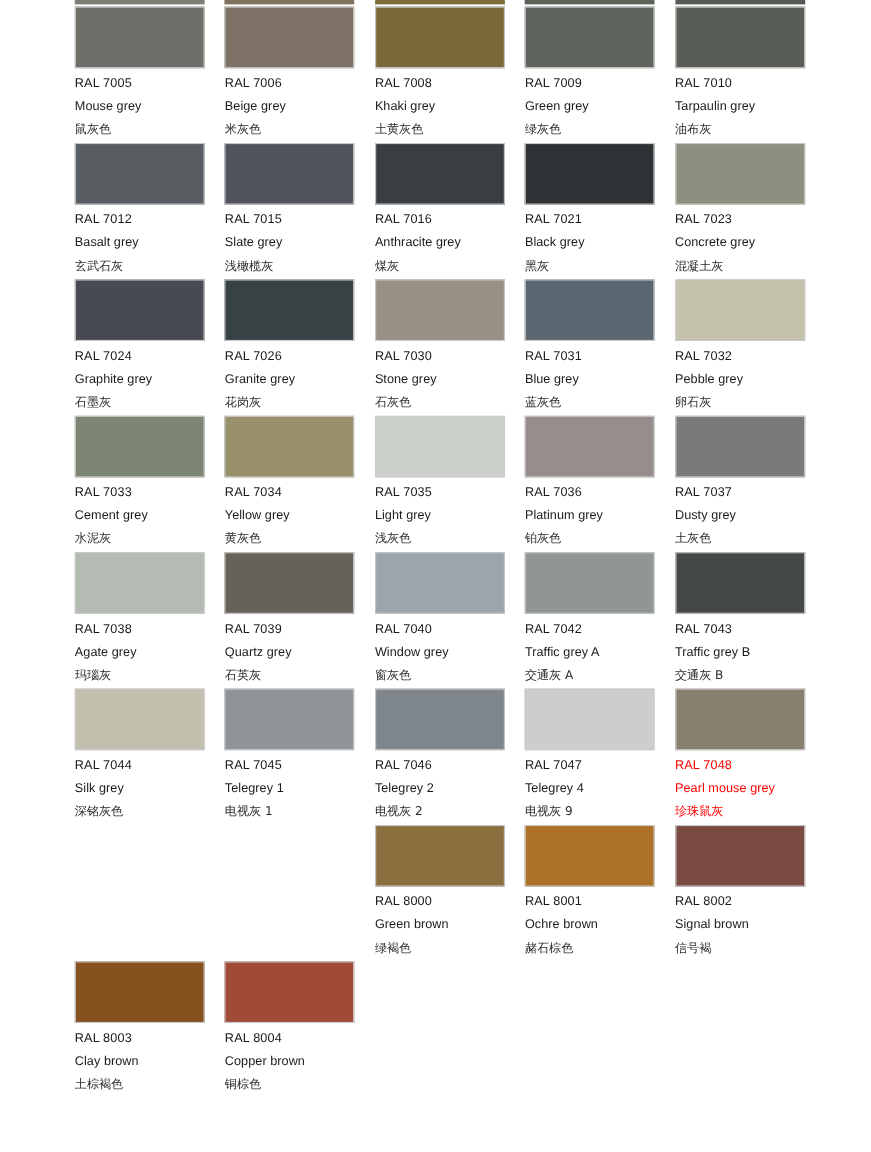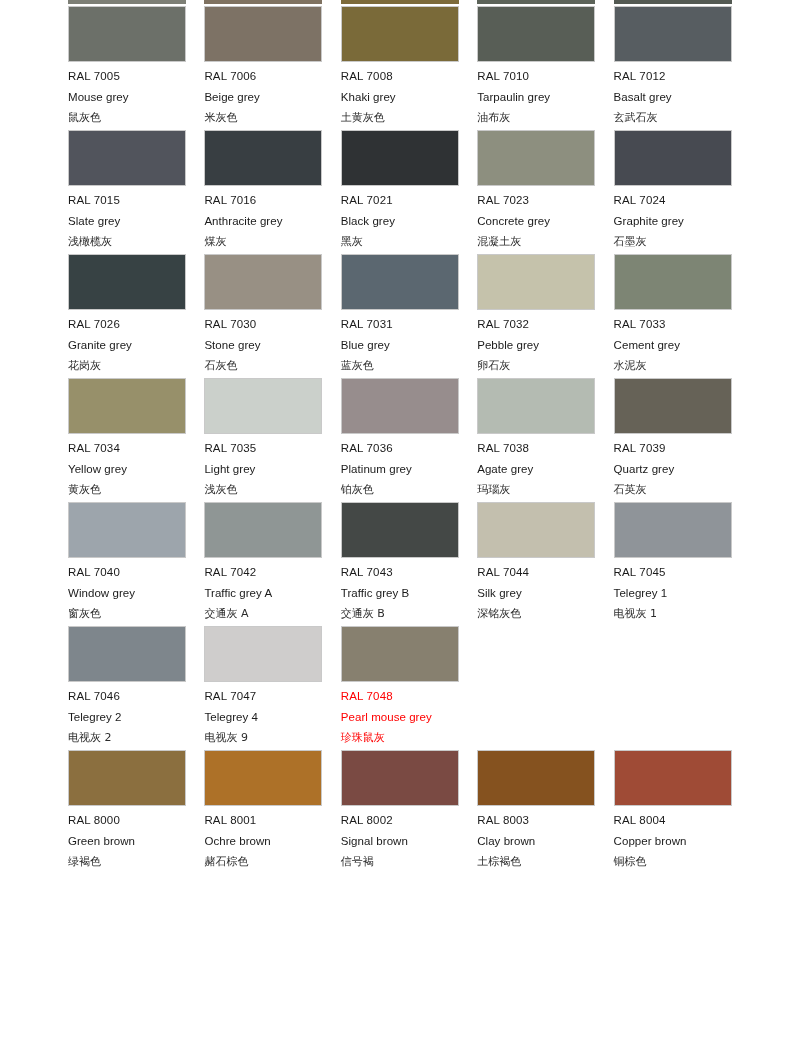--- a/index.html
+++ b/index.html
@@ -118,20 +118,26 @@
         <span class="label-en">Beige grey</span>
         <span class="label-zh">米灰色</span>
       </div>
       <div class="cell">
         <div class="swatch" style="background: rgb(122, 106, 57); border-color: rgb(201, 201, 201);"></div>
         <span class="label-code">RAL 7008</span>
         <span class="label-en">Khaki grey</span>
         <span class="label-zh">土黄灰色</span>
       </div>
       <div class="cell">
+        <div class="swatch" style="background: rgb(95, 101, 92); border-color: rgb(201, 201, 201);"></div>
+        <span class="label-code">RAL 7009</span>
+        <span class="label-en">Green grey</span>
+        <span class="label-zh">绿灰色</span>
+      </div>
+      <div class="cell">
         <div class="swatch" style="background: rgb(88, 94, 86); border-color: rgb(201, 201, 201);"></div>
         <span class="label-code">RAL 7010</span>
         <span class="label-en">Tarpaulin grey</span>
         <span class="label-zh">油布灰</span>
       </div>
       <div class="cell">
         <div class="swatch" style="background: rgb(87, 93, 97); border-color: rgb(201, 201, 201);"></div>
         <span class="label-code">RAL 7012</span>
         <span class="label-en">Basalt grey</span>
         <span class="label-zh">玄武石灰</span>
@@ -206,20 +212,26 @@
         <div class="swatch" style="background: rgb(203, 208, 203); border-color: rgb(201, 201, 201);"></div>
         <span class="label-code">RAL 7035</span>
         <span class="label-en">Light grey</span>
         <span class="label-zh">浅灰色</span>
       </div>
       <div class="cell">
         <div class="swatch" style="background: rgb(151, 141, 141); border-color: rgb(201, 201, 201);"></div>
         <span class="label-code">RAL 7036</span>
         <span class="label-en">Platinum grey</span>
         <span class="label-zh">铂灰色</span>
+      </div>
+      <div class="cell">
+        <div class="swatch" style="background: rgb(122, 122, 120); border-color: rgb(201, 201, 201);"></div>
+        <span class="label-code">RAL 7037</span>
+        <span class="label-en">Dusty grey</span>
+        <span class="label-zh">土灰色</span>
       </div>
       <div class="cell">
         <div class="swatch" style="background: rgb(180, 187, 178); border-color: rgb(201, 201, 201);"></div>
         <span class="label-code">RAL 7038</span>
         <span class="label-en">Agate grey</span>
         <span class="label-zh">玛瑙灰</span>
       </div>
       <div class="cell">
         <div class="swatch" style="background: rgb(102, 98, 87); border-color: rgb(201, 201, 201);"></div>
         <span class="label-code">RAL 7039</span>

